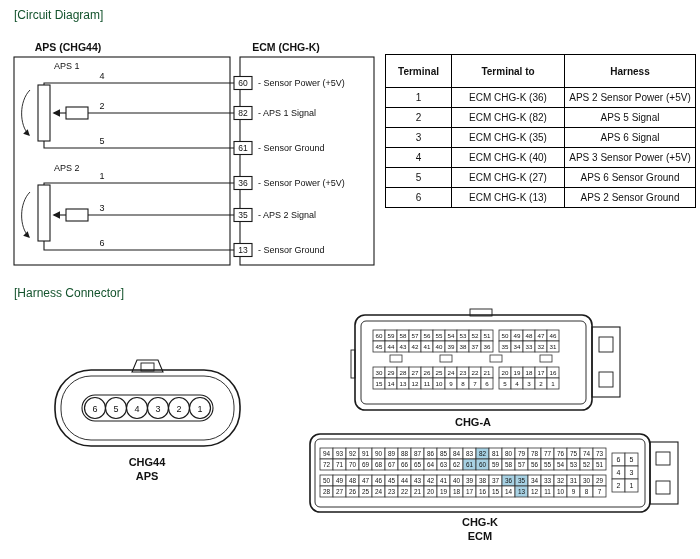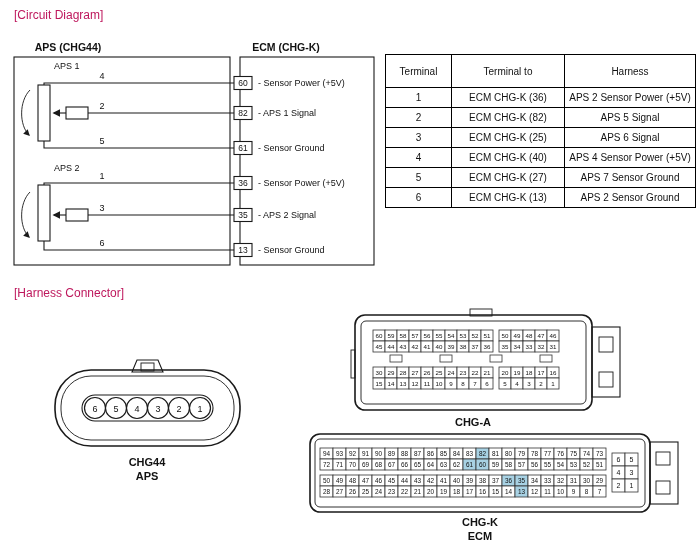--- a/index.html
+++ b/index.html
@@ -1,30 +1,30 @@
 <!DOCTYPE html>
 <html><head>
 <meta charset="utf-8">
 <style>
   * { margin:0; padding:0; box-sizing:border-box; }
   html,body { background:#fff; }
   body { width:700px; height:559px; font-family:"Liberation Sans",sans-serif; color:#111; }
   #page { position:relative; width:700px; height:559px; background:#fff; overflow:hidden; }
-  .section-label { position:absolute; font-size:12px; color:#be185d; letter-spacing:0; }
+  .section-label { position:absolute; font-size:12px; color:#14532d; letter-spacing:0; }
   #circuit-label { left:14px; top:8px; }
   #connection-label { left:385px; top:8px; }
   #harness-label { left:14px; top:286px;text-align:center; }
   svg { position:absolute; }
   #circuit-svg { left:8px; top:36px; }
   #chg44-svg { left:40px; top:353px; }
   #chga-svg { left:345px; top:305px; }
   #chgk-svg { left:298px; top:428px; }
   #conn-table { position:absolute; left:385px; top:54px; border-collapse:collapse; font-size:10px; background:#fff; }
   #conn-table th, #conn-table td { border:1px solid #000; text-align:center; vertical-align:middle; padding:0 3px; height:20px; }
-  #conn-table th { font-weight:normal; height:33px; }
+  #conn-table th { font-weight:bold; height:33px; }
   .col-terminal { width:66px; }
   .col-connected { width:113px; }
   .col-function { width:131px; }
   svg text { fill:#111; font-family:"Liberation Sans",sans-serif; }
   .ln { fill:none; stroke:#1a1a1a; stroke-width:1.1; }
   .ln2 { fill:none; stroke:#1a1a1a; stroke-width:1.6; }
   .thin { stroke-width:0.9; }
   .pinbox { fill:#fff; stroke:#1a1a1a; stroke-width:1.1; }
   .t10 { font-size:10.5px; font-weight:bold; }
   .t9 { font-size:9px; }
@@ -126,32 +126,32 @@
           <td>ECM CHG-K (36)</td>
           <td>APS 2 Sensor Power (+5V)</td>
         </tr>
         <tr>
           <td>2</td>
           <td>ECM CHG-K (82)</td>
           <td>APS 5 Signal</td>
         </tr>
         <tr>
           <td>3</td>
-          <td>ECM CHG-K (25)</td>
+          <td>ECM CHG-K (35)</td>
           <td>APS 6 Signal</td>
         </tr>
         <tr>
           <td>4</td>
           <td>ECM CHG-K (40)</td>
-          <td>APS 4 Sensor Power (+5V)</td>
+          <td>APS 3 Sensor Power (+5V)</td>
         </tr>
         <tr>
           <td>5</td>
           <td>ECM CHG-K (27)</td>
-          <td>APS 7 Sensor Ground</td>
+          <td>APS 6 Sensor Ground</td>
         </tr>
         <tr>
           <td>6</td>
           <td>ECM CHG-K (13)</td>
           <td>APS 2 Sensor Ground</td>
         </tr>
       </tbody>
   </table>
 
   <svg id="chg44-svg" width="215" height="140" viewBox="0 0 215 140">

